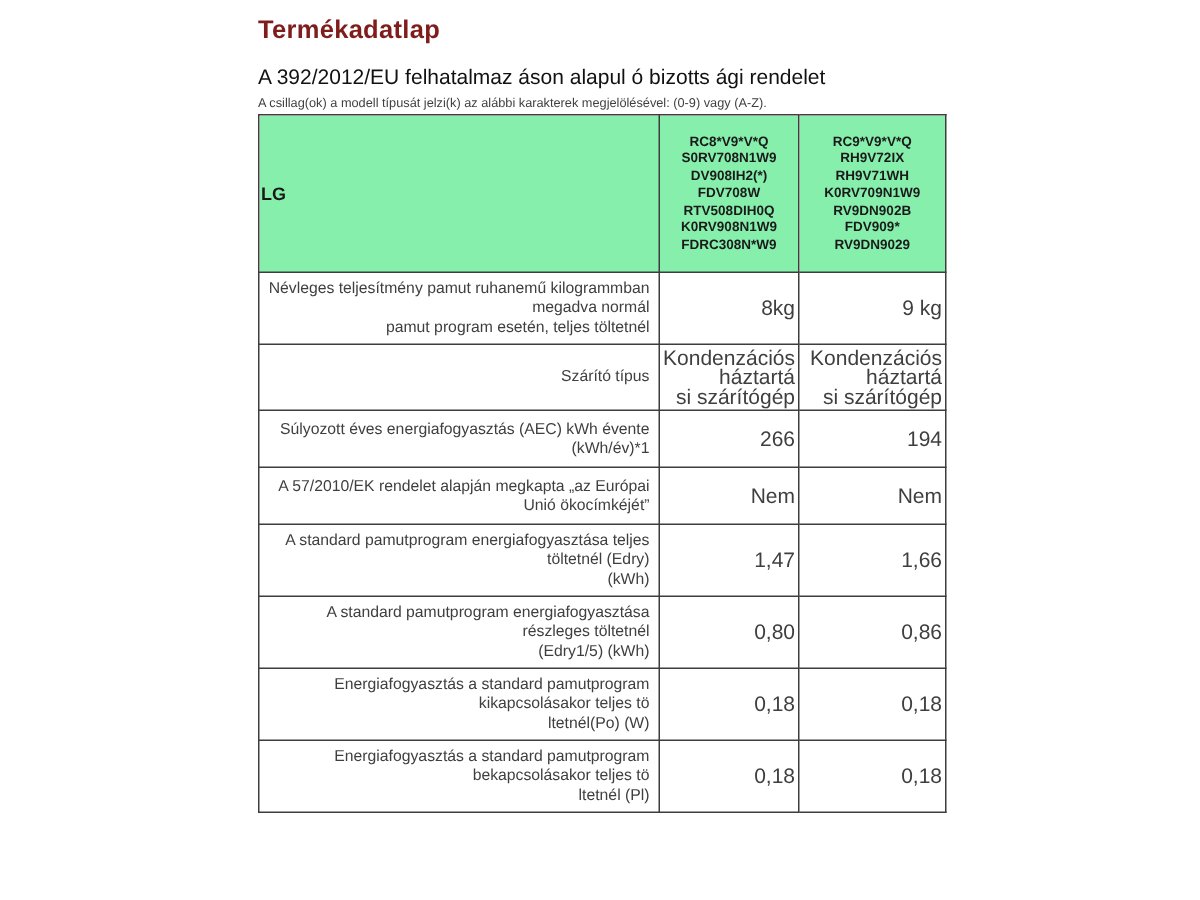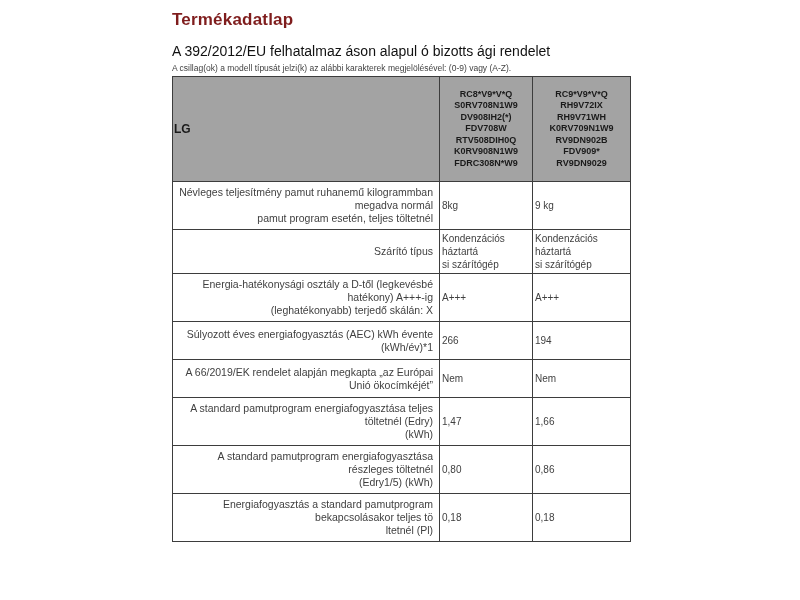--- a/index.html
+++ b/index.html
@@ -42,21 +42,21 @@
     border-collapse: collapse;
     table-layout: fixed;
   }
   table.spec th,
   table.spec td {
     border: 1px solid #3d3d3d;
     vertical-align: middle;
     overflow: hidden;
   }
   thead tr { height: 105px; }
-  thead th { background: #a3a3a3; }
+  thead th { background: #86efac; }
   .brand-cell {
     font-size: 12px;
     font-weight: bold;
     color: #1a1a1a;
     text-align: left;
   }
   .model-cell {
     font-size: 9px;
     font-weight: bold;
     color: #1a1a1a;
@@ -67,23 +67,23 @@
   }
   tbody tr { height: 38px; }
   td.label-cell {
     font-size: 10.5px;
     line-height: 13px;
     padding: 4px 6px;
     white-space: pre-line;
     text-align: right;
   }
   td.value-cell {
-    font-size: 10px;
+    font-size: 14px;
     line-height: 13px;
-    text-align: left;
+    text-align: right;
     white-space: pre-line;
     padding: 2px;
   }
 </style>
 </head>
 <body>
 
 <div class="page">
   <h1 class="page-title">Termékadatlap</h1>
   <h2 class="subtitle">A 392/2012/EU felhatalmaz áson alapul ó bizotts ági rendelet</h2>
@@ -122,48 +122,48 @@
         <td class="value-cell">9 kg</td>
       </tr>
       <tr>
         <td class="label-cell">Szárító típus</td>
         <td class="value-cell">Kondenzációs háztartá
 si szárítógép</td>
         <td class="value-cell">Kondenzációs háztartá
 si szárítógép</td>
       </tr>
       <tr>
-        <td class="label-cell">Energia-hatékonysági osztály a D-től (legkevésbé hatékony) A+++-ig
-(leghatékonyabb) terjedő skálán: X</td>
-        <td class="value-cell">A+++</td>
-        <td class="value-cell">A+++</td>
-      </tr>
-      <tr>
         <td class="label-cell">Súlyozott éves energiafogyasztás (AEC) kWh évente (kWh/év)*1</td>
         <td class="value-cell">266</td>
         <td class="value-cell">194</td>
       </tr>
       <tr>
-        <td class="label-cell">A 66/2019/EK rendelet alapján megkapta „az Európai Unió ökocímkéjét”</td>
+        <td class="label-cell">A 57/2010/EK rendelet alapján megkapta „az Európai Unió ökocímkéjét”</td>
         <td class="value-cell">Nem</td>
         <td class="value-cell">Nem</td>
       </tr>
       <tr>
         <td class="label-cell">A standard pamutprogram energiafogyasztása teljes töltetnél (Edry)
 (kWh)</td>
         <td class="value-cell">1,47</td>
         <td class="value-cell">1,66</td>
       </tr>
       <tr>
         <td class="label-cell">A standard pamutprogram energiafogyasztása részleges töltetnél
 (Edry1/5) (kWh)</td>
         <td class="value-cell">0,80</td>
         <td class="value-cell">0,86</td>
       </tr>
       <tr>
+        <td class="label-cell">Energiafogyasztás a standard pamutprogram kikapcsolásakor teljes tö
+ltetnél(Po) (W)</td>
+        <td class="value-cell">0,18</td>
+        <td class="value-cell">0,18</td>
+      </tr>
+      <tr>
         <td class="label-cell">Energiafogyasztás a standard pamutprogram bekapcsolásakor teljes tö
 ltetnél (Pl)</td>
         <td class="value-cell">0,18</td>
         <td class="value-cell">0,18</td>
       </tr>
 
     </tbody>
   </table>
 </div>
 

